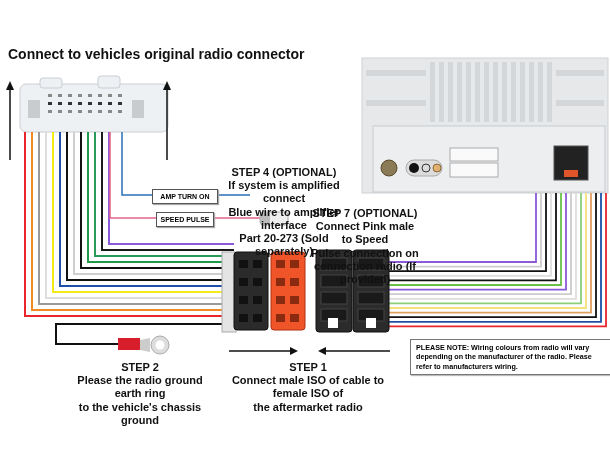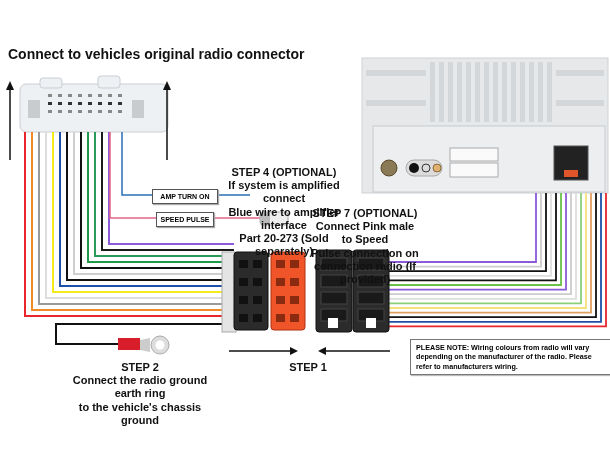--- a/index.html
+++ b/index.html
@@ -205,21 +205,23 @@
 
 <div class="lbl step" style="left:310px;top:207px;width:110px;">
   <div>STEP 7 (OPTIONAL)</div>
   <div>Connect Pink male to Speed</div>
   <div>Pulse connection on</div>
   <div>connection radio (If provided)</div>
 </div>
 
 <div class="lbl step" style="left:70px;top:361px;width:140px;">
   <div>STEP 2</div>
-  <div>Connect the radio ground earth ring</div>
+  <div>Please the radio ground earth ring</div>
   <div>to the vehicle's chassis ground</div>
 </div>
 
 <div class="lbl step" style="left:228px;top:361px;width:160px;">
   <div>STEP 1</div>
+  <div>Connect male ISO of cable to female ISO of</div>
+  <div>the aftermarket radio</div>
 </div>
 
 <div class="note">PLEASE NOTE: Wiring colours from radio will vary depending on the manufacturer of the radio. Please refer to manufacturers wiring.</div>
 
 </body></html>

